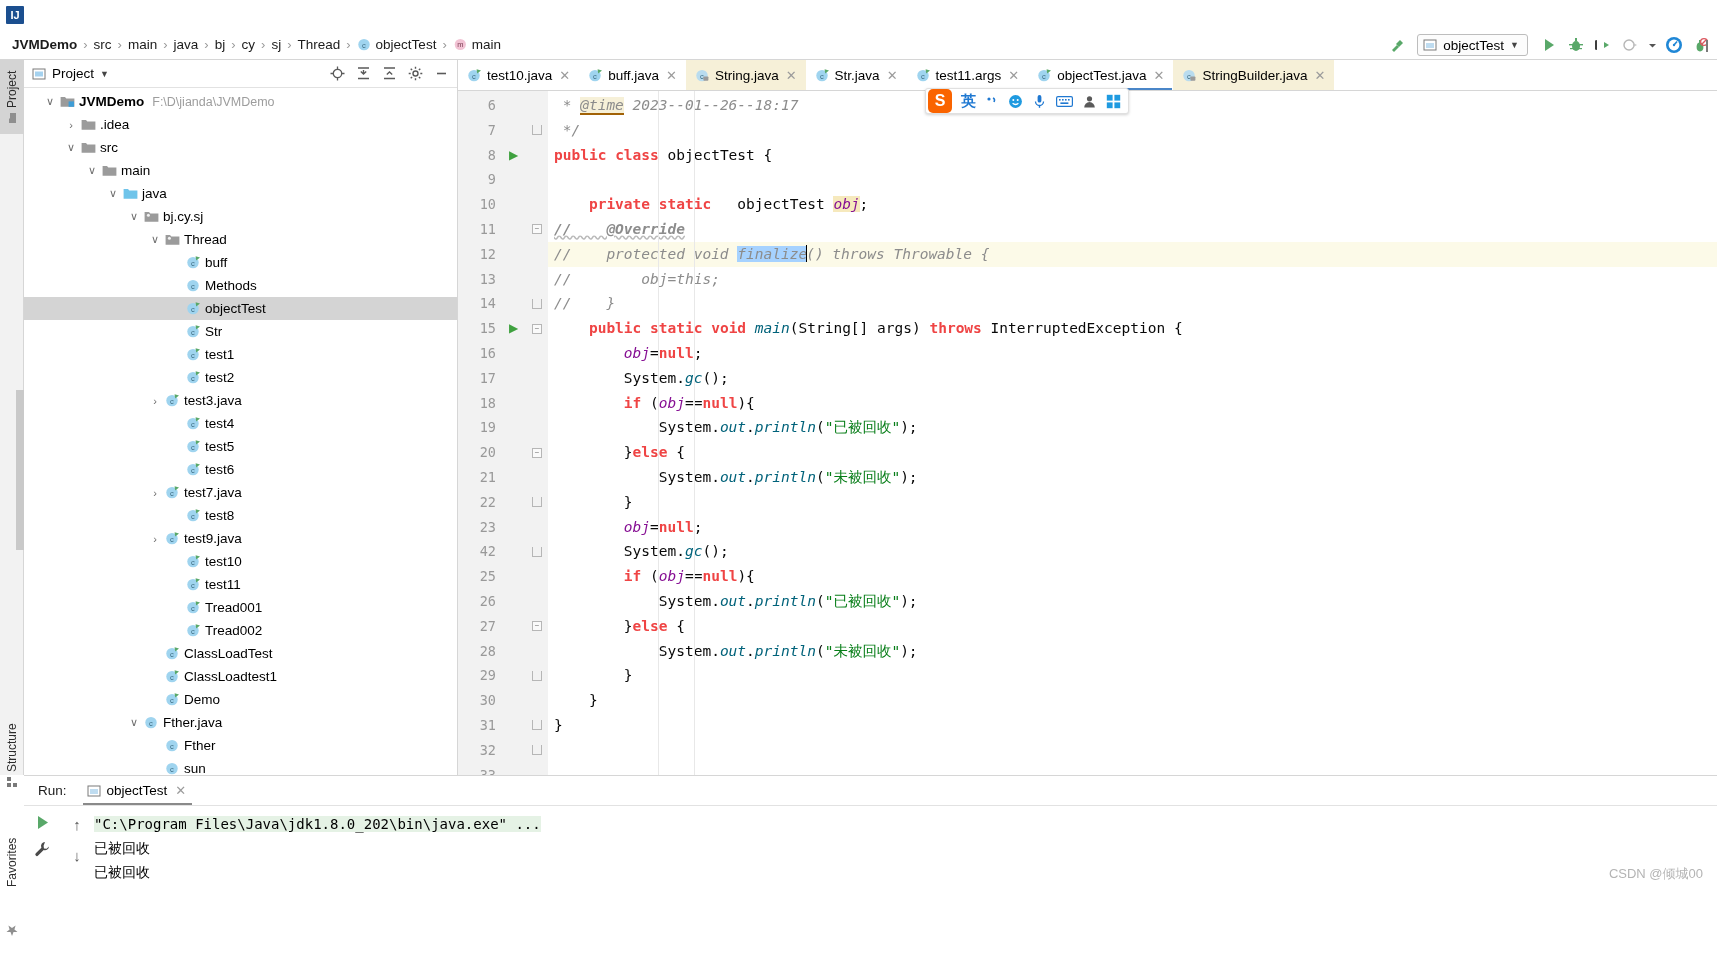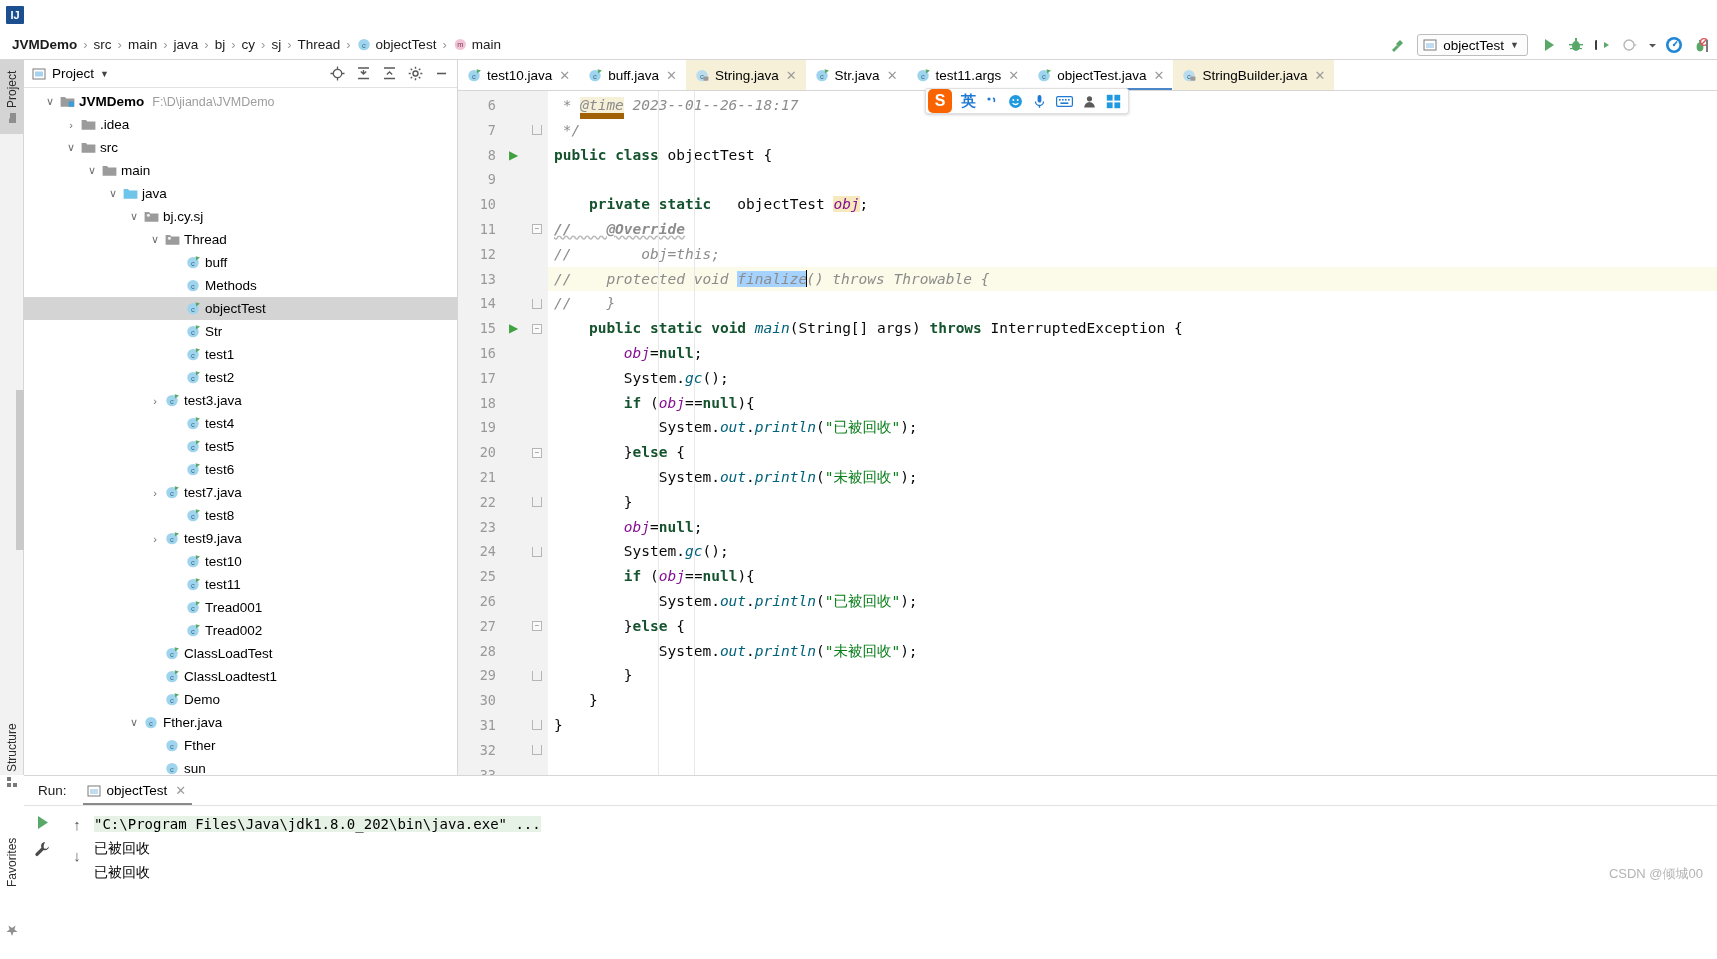--- a/index.html
+++ b/index.html
@@ -142,41 +142,41 @@
     border: 1px solid #b6b6b6; background: #fafafa; font-size: 8px;
     line-height: 8px; text-align: center; color: #777;
   }
   .code {
     flex: 1; position: relative; padding-top: 2px; overflow: hidden;
     font-family: "DejaVu Sans Mono", monospace; font-size: 14.5px;
     background: #ffffff;
   }
   .code .cl { height: 24.8px; line-height: 24.8px; white-space: pre; padding-left: 6px; }
   .code .cl.current { background: #fcfae8; }
-  .kw  { color: #14532d; font-weight: bold; }
+  .kw  { color: #ef4444; font-weight: bold; }
   .cmt { color: #8c8c8c; font-style: italic; }
   .str { color: #067d17; }
   .num { color: #1750eb; }
   .fld { color: #871094; font-style: italic; }
   .mth { color: #00627a; font-style: italic; }
   .plain { color: #080808; }
   .usage { background: #f6e9bd; }
   .sel { background: #a6d2ff; }
   .caret {
     display: inline-block; width: 1px; height: 17px; background: #000;
     vertical-align: -3px; margin: 0 -1px;
   }
   .hint {
     background: #ededed; color: #6b6b6b; border-radius: 3px;
     padding: 0 3px; font-size: 12.5px; font-style: normal;
   }
   .vline {
     position: absolute; top: 0; bottom: 0; width: 1px; background: #e8e8e8;
   }
-  .anno-underline { border-bottom: 6px solid #a16207; background:#f6f0d8; }
+  .anno-underline { border-bottom: 2px solid #a16207; background:#f6f0d8; }
   .squiggle { text-decoration: underline wavy #b9b9b9; font-weight: bold; }
 
   
   .run-panel {
     position: absolute; left: 24px; right: 0; bottom: 0; height: 184px;
     background: #ffffff; border-top: 1px solid #d6d6d6;
     display: flex; flex-direction: column;
   }
   .run-header {
     height: 30px; display: flex; align-items: center; gap: 4px;
@@ -853,21 +853,21 @@
             <div class="ln">14</div>
             <div class="ln">15</div>
             <div class="ln">16</div>
             <div class="ln">17</div>
             <div class="ln">18</div>
             <div class="ln">19</div>
             <div class="ln">20</div>
             <div class="ln">21</div>
             <div class="ln">22</div>
             <div class="ln">23</div>
-            <div class="ln">24</div>
+            <div class="ln">42</div>
             <div class="ln">25</div>
             <div class="ln">26</div>
             <div class="ln">27</div>
             <div class="ln">28</div>
             <div class="ln">29</div>
             <div class="ln">30</div>
             <div class="ln">31</div>
             <div class="ln">32</div>
             <div class="ln">33</div>
           </div>
@@ -928,22 +928,22 @@
           </div>
         <div class="code" id="code">
           <div class="vline" style="left:146px;"></div>
           <div class="vline" style="left:110px;top:0;height:745px;"></div>
         <div class="cl"><span class="cmt"> * </span><span class="anno-underline cmt">@time</span><span class="cmt"> 2023--01--26--18:17</span></div>
             <div class="cl"><span class="cmt"> */</span></div>
             <div class="cl"><span class="kw">public</span> <span class="kw">class</span> <span class="plain">objectTest {</span></div>
             <div class="cl"></div>
             <div class="cl">    <span class="kw">private</span> <span class="kw">static</span>   <span class="plain">objectTest</span> <span class="fld usage">obj</span><span class="plain">;</span></div>
             <div class="cl"><span class="cmt squiggle">//    @Override</span></div>
+            <div class="cl current"><span class="cmt">//    protected void </span><span class="cmt sel">finalize</span><span class="caret"></span><span class="cmt">() throws Throwable {</span></div>
             <div class="cl"><span class="cmt">//        obj=this;</span></div>
-            <div class="cl current"><span class="cmt">//    protected void </span><span class="cmt sel">finalize</span><span class="caret"></span><span class="cmt">() throws Throwable {</span></div>
             <div class="cl"><span class="cmt">//    }</span></div>
             <div class="cl">    <span class="kw">public</span> <span class="kw">static</span> <span class="kw">void</span> <span class="mth">main</span><span class="plain">(String[] args) </span><span class="kw">throws</span><span class="plain"> InterruptedException {</span></div>
             <div class="cl">        <span class="fld">obj</span><span class="plain">=</span><span class="kw">null</span><span class="plain">;</span></div>
             <div class="cl">        <span class="plain">System.</span><span class="mth">gc</span><span class="plain">();</span></div>
             <div class="cl">        <span class="kw">if</span><span class="plain"> (</span><span class="fld">obj</span><span class="plain">==</span><span class="kw">null</span><span class="plain">){</span></div>
             <div class="cl">            <span class="plain">System.</span><span class="mth">out</span><span class="plain">.</span><span class="mth">println</span><span class="plain">(</span><span class="str">"已被回收"</span><span class="plain">);</span></div>
             <div class="cl">        <span class="plain">}</span><span class="kw">else</span><span class="plain"> {</span></div>
             <div class="cl">            <span class="plain">System.</span><span class="mth">out</span><span class="plain">.</span><span class="mth">println</span><span class="plain">(</span><span class="str">"未被回收"</span><span class="plain">);</span></div>
             <div class="cl">        <span class="plain">}</span></div>
             <div class="cl">        <span class="fld">obj</span><span class="plain">=</span><span class="kw">null</span><span class="plain">;</span></div>

